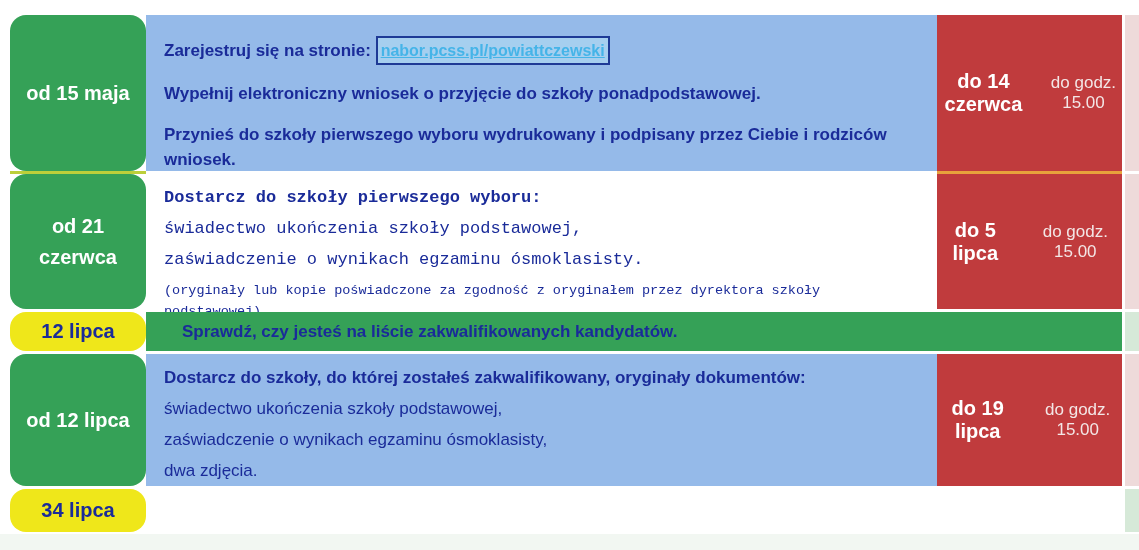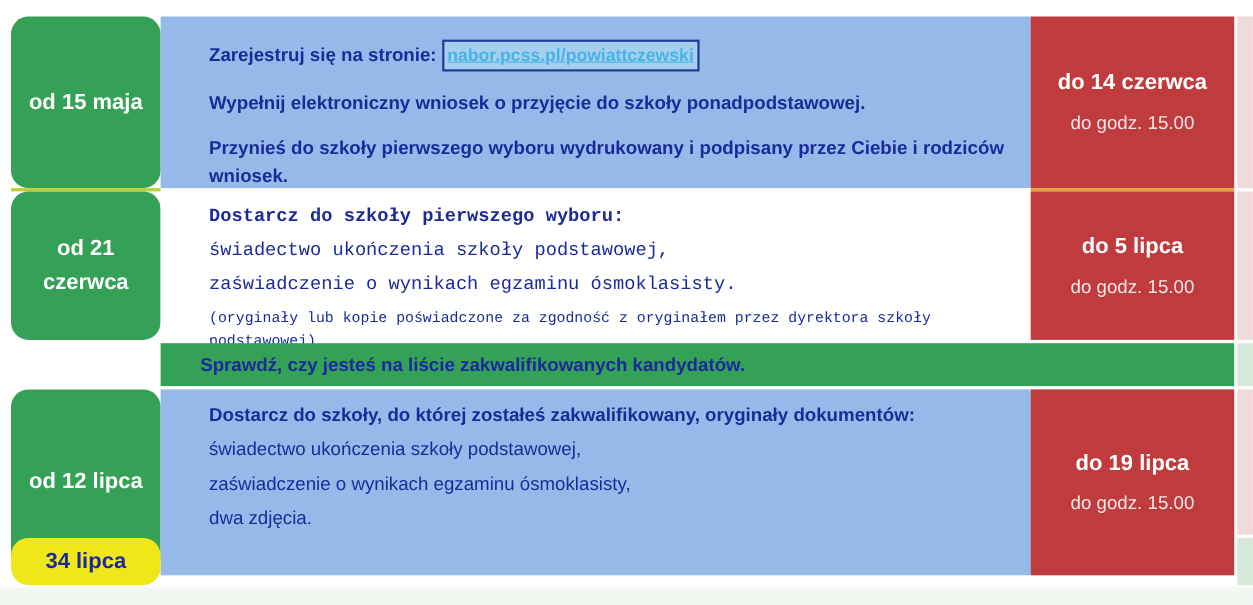--- a/index.html
+++ b/index.html
@@ -15,40 +15,40 @@
   
   .colA{left:10px;width:136px;border-radius:16px;}
   .colB{left:146px;width:791px;}
   .colBwide{left:146px;width:976px;}
   .colC{left:937px;width:185px;}
 
   
   .r1{top:15px;height:156px;}
   .r2{top:174px;height:135px;}
   .r3{top:312px;height:39px;}
-  .r4{top:354px;height:169px;}
+  .r4{top:354px;height:132px;}
   .r5{top:489px;height:43px;}
 
   
   .bg-green{background:#35a157;}
   .bg-yellow{background:#efe71a;}
   .bg-blue{background:#95bae9;}
   .bg-red{background:#c03b3d;}
   .bg-white{background:#ffffff;font-family:Liberation Mono, monospace;}
 
   
   .date-cell{
     display:flex;align-items:center;justify-content:center;text-align:center;
     color:#ffffff;font-weight:bold;font-size:20px;line-height:31px;
     padding:0 13px;
   }
   .date-cell.on-yellow{color:#1a2b99;}
 
   
-  .task-cell{color:#1a2b99;font-size:17px;padding:13px 20px 0 44px;}
+  .task-cell{color:#1a2b99;font-size:17px;padding:13px 20px 0 18px;}
   .task-cell p{margin:0;}
   .task-cell.spaced p{margin:8px 0 16px;line-height:25px;font-weight:bold;}
   .task-cell.listy p{margin:0 0 10px;line-height:21px;}
   .task-cell p.b{font-weight:bold;}
   .task-cell p.small{font-size:13.5px;margin-top:6px;}
 
   .reg-link{
     display:inline-block;
     color:#45b4e8;
     background:#a6cfef;
@@ -62,21 +62,21 @@
 
   
   .banner-cell{
     display:flex;align-items:center;
     color:#1a2b99;font-weight:bold;font-size:17px;
     padding-left:36px;
   }
 
   
   .deadline-cell{
-    display:flex;flex-direction:column;align-items:center;justify-content:center;
+    display:flex;flex-direction:row;align-items:center;justify-content:center;
     color:#ffffff;text-align:center;gap:15px;
   }
   .deadline-date{font-weight:bold;font-size:20px;}
   .deadline-time{font-size:17px;color:#f3e6e6;}
 
   
   .divider{position:absolute;height:3px;}
   .div-greenyellow{background:#bccf3a;}
   .div-orange{background:#e8a23c;}
 
@@ -121,20 +121,23 @@
     <p>świadectwo ukończenia szkoły podstawowej,</p>
     <p>zaświadczenie o wynikach egzaminu ósmoklasisty.</p>
     <p class="small">(oryginały lub kopie poświadczone za zgodność z oryginałem przez dyrektora szkoły podstawowej)</p>
   </div>
 
   <div class="cell colC r2 bg-red deadline-cell">
     <div class="deadline-date">do 5 lipca</div>
     <div class="deadline-time">do godz. 15.00</div>
   </div>
 
+  <div class="cell colA r3 bg-yellow date-cell on-yellow">
+    <span>12 lipca</span>
+  </div>
 
   <div class="cell colBwide r3 bg-green banner-cell">
     <span>Sprawdź, czy jesteś na liście zakwalifikowanych kandydatów.</span>
   </div>
 
   <div class="cell colA r4 bg-green date-cell">
     <span>od 12 lipca</span>
   </div>
 
   <div class="cell colB r4 bg-blue task-cell listy">

